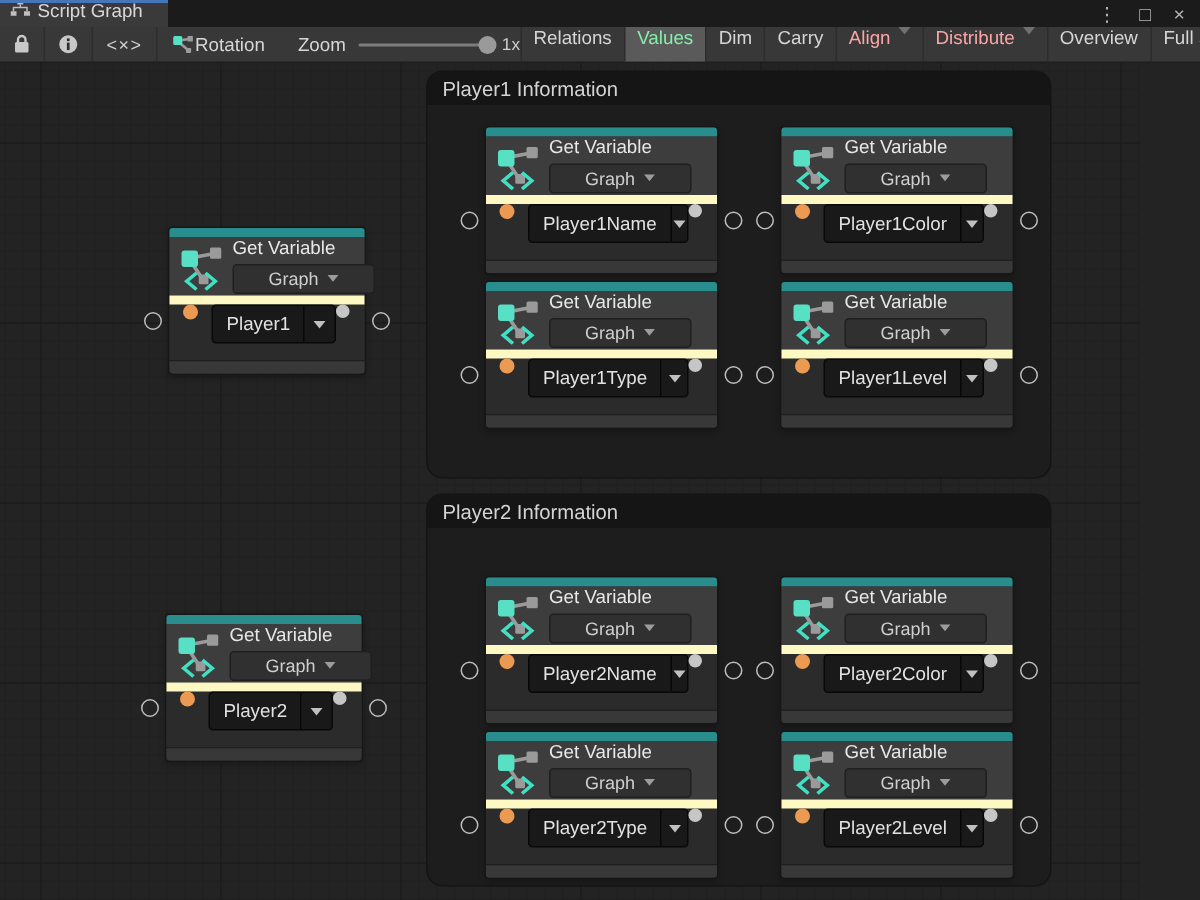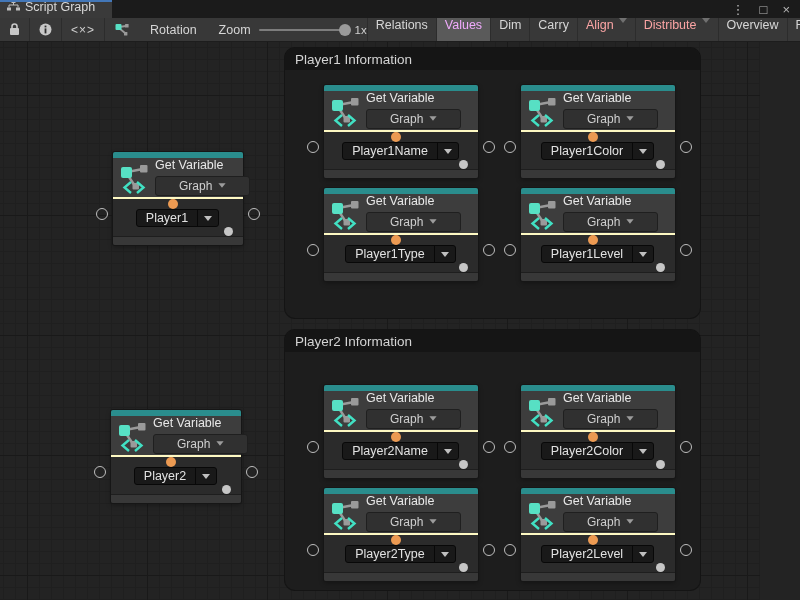--- a/index.html
+++ b/index.html
@@ -24,31 +24,31 @@
   }
   .win-controls span{cursor:default;line-height:1;}
   
   .toolbar{
     position:absolute;left:0;top:18px;width:800px;height:24px;background:#383838;
     display:flex;align-items:stretch;color:#d6d6d6;font-size:12.5px;
     border-bottom:1px solid #1d1d1d;box-sizing:border-box;
   }
   .tbtn{display:flex;align-items:center;justify-content:center;padding:0 9px;border-right:1px solid #2c2c2c;}
   .tbtn.code{width:52px;font-size:12px;color:#cfcfcf;letter-spacing:1px;}
-  .crumb{display:flex;align-items:center;gap:20px;padding:0 10px;text-align:center;}
+  .crumb{display:flex;align-items:center;gap:0;padding:0 10px;text-align:center;}
   .zoom-wrap{display:flex;align-items:center;gap:8px;padding-left:12px;}
   .zoom-track{position:relative;width:88px;height:2px;background:#7d7d7d;border-radius:1px;}
   .zoom-handle{position:absolute;right:-4px;top:-5px;width:12px;height:12px;border-radius:50%;background:#9a9a9a;}
   .zoom-val{color:#cfcfcf;font-size:11.5px;}
   .tb-right{margin-left:auto;display:flex;align-items:stretch;}
   .tb-right .rbtn{
     display:flex;align-items:flex-start;gap:5px;padding:0 8px;border-left:1px solid #2c2c2c;
     color:#d6d6d6;white-space:nowrap;cursor:default;
   }
-  .rbtn.active{background:#5a5a5a;color:#f0abfc;}
+  .rbtn.active{background:#5a5a5a;color:#86efac;}
   .rbtn.disabled{color:#fca5a5;}
   .tri{width:0;height:0;border-left:4px solid transparent;border-right:4px solid transparent;border-top:5px solid #a8a8a8;display:inline-block;}
   .rbtn.disabled .tri{border-top-color:#707070;}
   
   .canvas{
     position:absolute;left:0;top:42px;width:760px;height:558px;overflow:hidden;
     background-color:#232323;
     background-image:
       linear-gradient(#191919 1px, transparent 1px),
       linear-gradient(90deg,#191919 1px, transparent 1px),
@@ -68,21 +68,21 @@
   .node-accent{height:6px;background:#2a8d8d;border-radius:2px 2px 0 0;}
   .node-head{height:39px;background:#3d3d3d;display:flex;align-items:center;gap:7px;padding:0 7px;}
   .gv-icon{flex:0 0 auto;}
   .head-col{display:flex;flex-direction:column;align-items:flex-start;}
   .node-title{font-size:12.5px;color:#e8e8e8;line-height:1.1;}
   .scope-dd{
     margin-top:3px;height:18px;display:inline-flex;align-items:center;gap:6px;padding:0 23px;
     background:#303030;border:1px solid #1f1f1f;border-radius:3px;color:#cfcfcf;font-size:12px;
   }
   .scope-dd .tri{border-top-color:#9c9c9c;transform:scale(.9);}
-  .node-ports{height:37px;background:#2b2b2b;border-top:2px solid #fef9c3;display:flex;align-items:center;padding:0 10px 0 9px;flex-direction:column;}
+  .node-ports{height:37px;background:#2b2b2b;border-top:6px solid #fef9c3;display:flex;align-items:flex-start;padding:0 10px 0 9px;}
   .port-in{width:10px;height:10px;border-radius:50%;background:#ec9a52;margin-right:9px;flex:0 0 auto;}
   .port-out{width:9px;height:9px;border-radius:50%;background:#c6c6c6;margin-left:auto;flex:0 0 auto;}
   .var-dd{display:flex;align-items:stretch;height:24px;background:#191919;border:1px solid #080808;border-radius:3px;overflow:hidden;}
   .var-label{display:flex;align-items:center;padding:0 9px;color:#e2e2e2;font-size:12.5px;white-space:nowrap;}
   .var-arrow{display:flex;align-items:center;justify-content:center;width:20px;border-left:1px solid #080808;}
   .var-arrow .tri{border-top-color:#c0c0c0;}
   .node-foot{height:8px;background:#383838;border-top:1px solid #1e1e1e;border-radius:0 0 2px 2px;}
   .ring{position:absolute;top:56px;width:10px;height:10px;border:1.5px solid #bdbdbd;border-radius:50%;background:transparent;}
   .ring-l{left:-17px;}
   .ring-r{right:-17px;}

